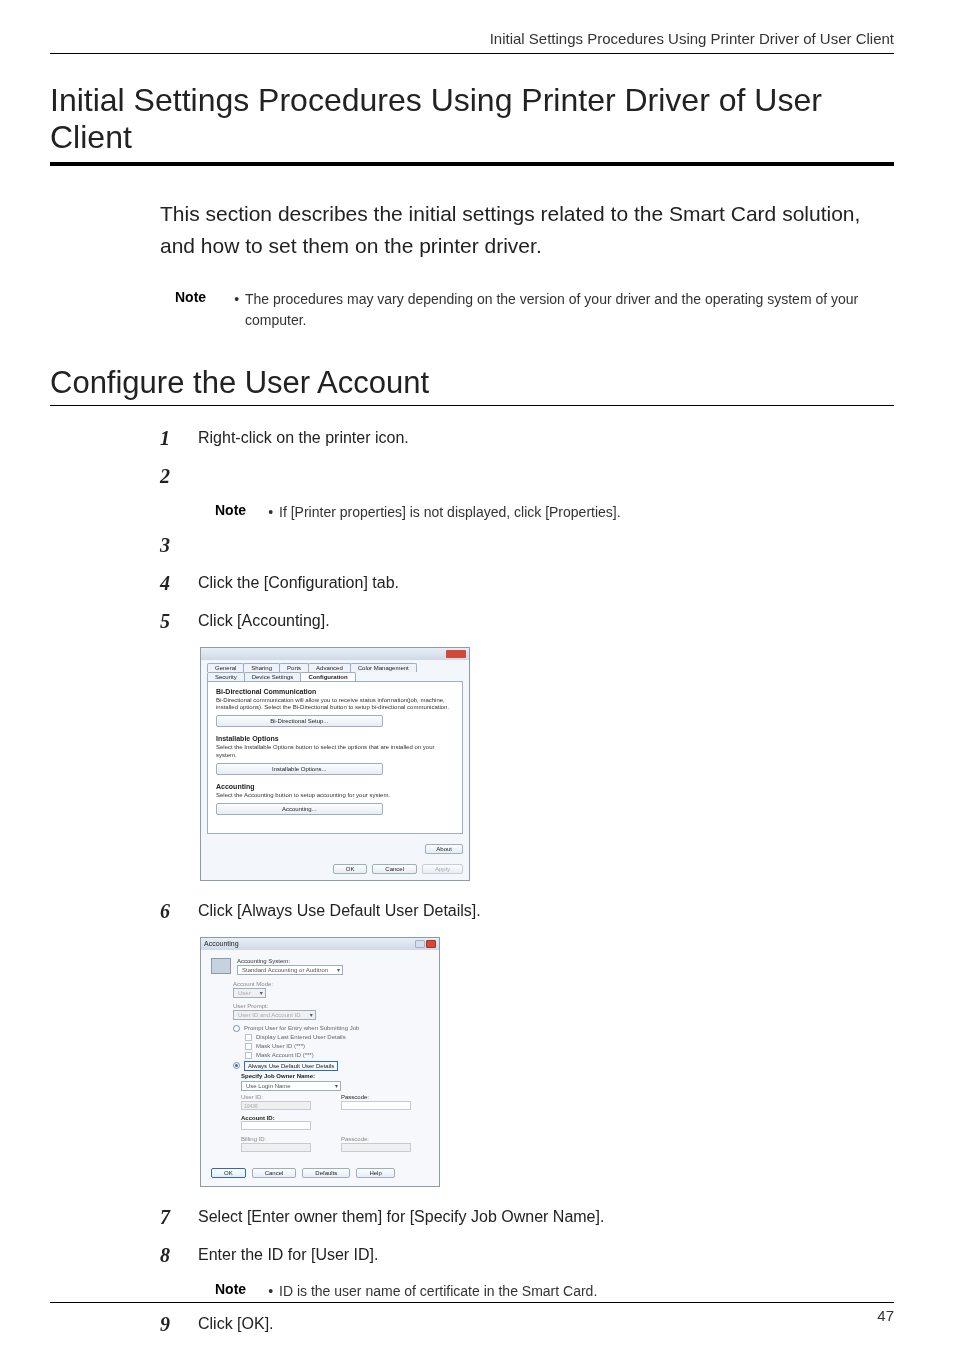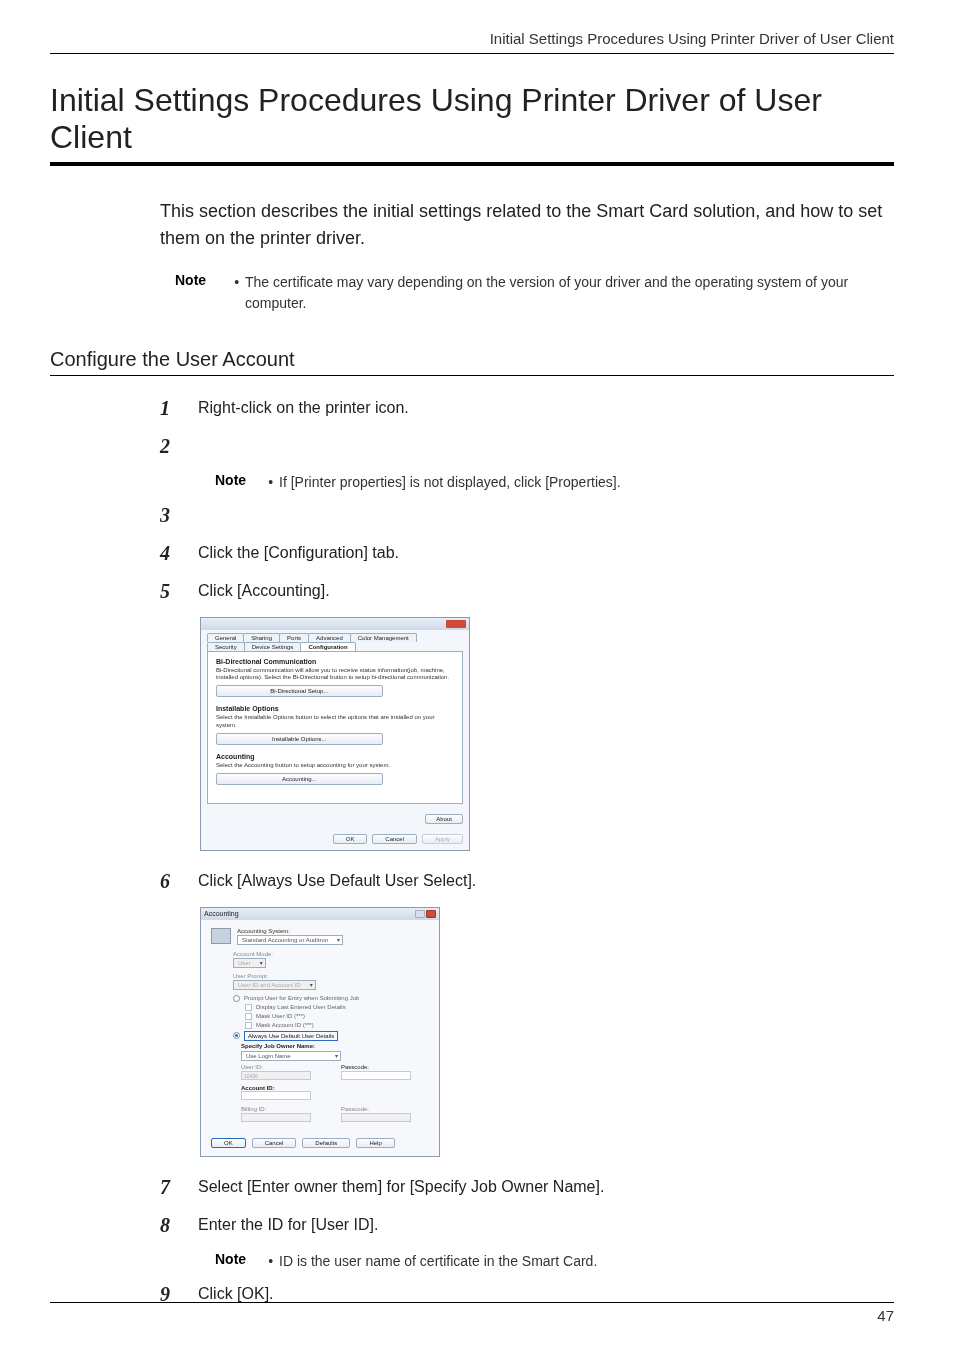--- a/index.html
+++ b/index.html
@@ -24,25 +24,25 @@
   h1.page-title {
     font-size: 32px;
     font-weight: 300;
     color: #222;
     padding-bottom: 6px;
     border-bottom: 4px solid #000;
     margin-bottom: 32px;
   }
   .intro {
     margin-left: 110px;
-    font-size: 18px;
+    font-size: 21px;
     font-weight: 300;
     color: #222;
     line-height: 1.5;
-    margin-bottom: 20px;
+    margin-bottom: 28px;
   }
   .note-row {
     margin-left: 110px;
     display: flex;
     align-items: flex-start;
     gap: 28px;
     font-size: 14px;
     margin-bottom: 10px;
   }
   .note-row.inner {
@@ -62,21 +62,21 @@
     align-items: flex-start;
     gap: 6px;
     font-weight: 300;
     line-height: 1.5;
     color: #333;
   }
   .note-bullet {
     flex: 0 0 auto;
   }
   h2.section-title {
-    font-size: 20px;
+    font-size: 31px;
     font-weight: 300;
     color: #222;
     padding-bottom: 4px;
     border-bottom: 1px solid #000;
     margin-top: 34px;
     margin-bottom: 20px;
   }
   .step {
     margin-left: 110px;
     display: flex;
@@ -209,21 +209,21 @@
 <div class="running-header">Initial Settings Procedures Using Printer Driver of User Client</div>
 
 <h1 class="page-title">Initial Settings Procedures Using Printer Driver of User Client</h1>
 
 <p class="intro">This section describes the initial settings related to the Smart Card solution, and how to set them on the printer driver.</p>
 
 <div class="note-row">
   <span class="note-label">Note</span>
   <div class="note-body">
     <span class="note-bullet">•</span>
-    <span>The certificate may vary depending on the version of your driver and the operating system of your computer.</span>
+    <span>The procedures may vary depending on the version of your driver and the operating system of your computer.</span>
   </div>
 </div>
 
 <h2 class="section-title">Configure the User Account</h2>
 
 <div class="step">
   <span class="step-num">1</span>
   <span class="step-text">Right-click on the printer icon.</span>
 </div>
 
@@ -288,21 +288,21 @@
   </div>
   <div class="bottom">
     <span>OK</span>
     <span>Cancel</span>
     <span class="dis">Apply</span>
   </div>
 </div>
 
 <div class="step">
   <span class="step-num">6</span>
-  <span class="step-text">Click [Always Use Default User Select].</span>
+  <span class="step-text">Click [Always Use Default User Details].</span>
 </div>
 
 <div class="shot2">
   <div class="titlebar">
     <span class="tt">Accounting</span>
     <span class="winbtns">
       <span class="wb"></span>
       <span class="wb x"></span>
     </span>
   </div>

